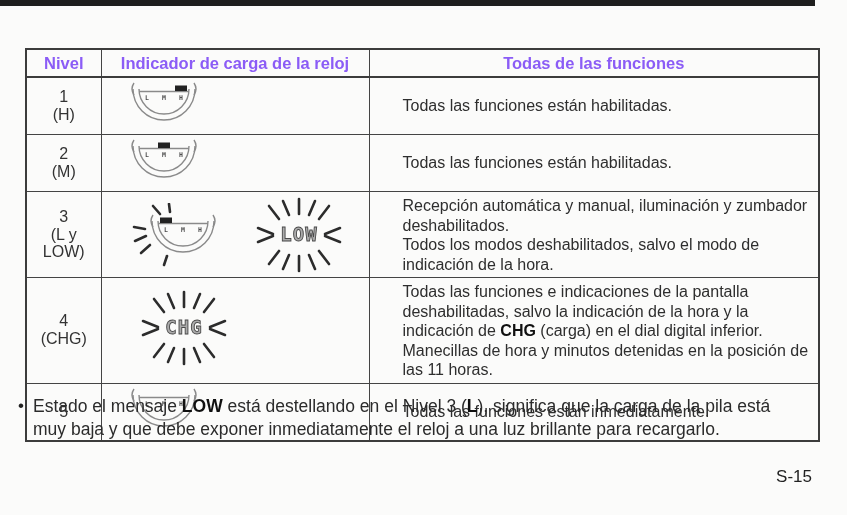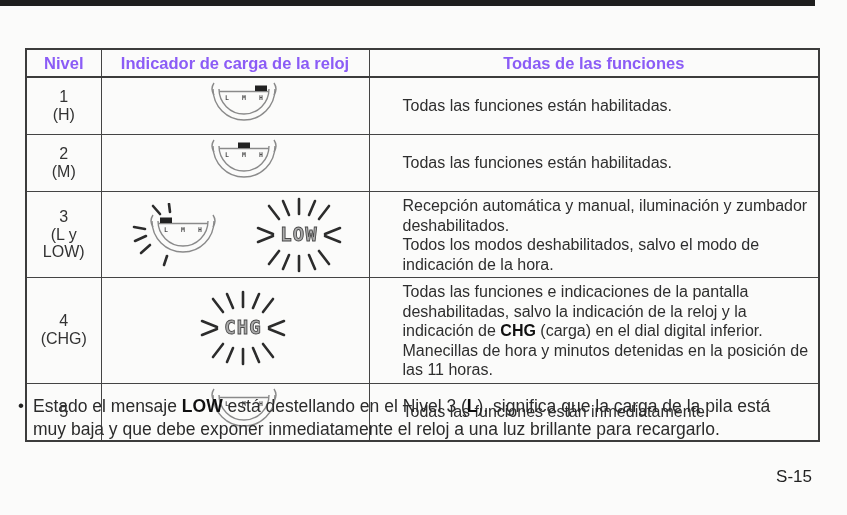--- a/index.html
+++ b/index.html
@@ -19,21 +19,21 @@
   col.c1{width:75px;} col.c2{width:268px;} col.c3{width:450px;}
   th,td{border:1.5px solid #444;}
   th{
     font-size:16.5px;font-weight:bold;color:#8b5cf6;
     padding:2px 4px;height:22px;text-align:center;
     border-bottom:2px solid #3c3c3c;
     margin-left:20px;
   }
   td{font-size:16px;padding:3px 8px;vertical-align:middle;}
   td.nivel{text-align:center;line-height:1.12;color:#333;padding:2px 2px;}
-  td.ind{text-align:center;padding-left:26px;}
+  td.ind{text-align:left;padding-left:26px;}
   td.estado{line-height:1.22;color:#2e2e2e;padding-left:33px;}
   td.va-top{vertical-align:top;padding-top:4px;}
   td.estado b,.note b{font-weight:bold;color:#101010;}
   tr.hrow{height:22px;} tr.row1{height:44px;} tr.row2{height:42px;}
   tr.row3{height:82px;} tr.row4{height:92px;} tr.row5{height:42px;}
   .ind-wrap{display:flex;align-items:center;justify-content:center;gap:8px;}
 
   
   .gs{fill:none;stroke:#8a8a8a;stroke-width:1.4;}
   .glmh{
@@ -185,21 +185,21 @@
           <line class="ray" x1="36" y1="55" x2="26" y2="68"></line>
           <line class="ray" x1="76" y1="55" x2="86" y2="68"></line>
           <line class="ray" x1="15" y1="32" x2="30" y2="38"></line>
           <line class="ray" x1="15" y1="46" x2="30" y2="40"></line>
           <line class="ray" x1="97" y1="32" x2="82" y2="38"></line>
           <line class="ray" x1="97" y1="46" x2="82" y2="40"></line>
           <text class="lcd lcd-small" x="56" y="45">CHG</text>
         </svg>
       </td>
       <td class="estado va-top">
-        <span>Todas las funciones e indicaciones de la pantalla deshabilitadas, salvo la indicación de la reloj y la indicación de </span><b>CHG</b><span> (carga) en el dial digital inferior. Manecillas de hora y minutos detenidas en la posición de las 11 horas.</span>
+        <span>Todas las funciones e indicaciones de la pantalla deshabilitadas, salvo la indicación de la hora y la indicación de </span><b>CHG</b><span> (carga) en el dial digital inferior. Manecillas de hora y minutos detenidas en la posición de las 11 horas.</span>
       </td>
     </tr>
 
     <tr class="row5">
       <td class="nivel">
         <div>5</div>
       </td>
       <td class="ind">
         <svg width="72" height="46" viewBox="0 0 72 46">
           <path class="gs" d="M6 2 Q2 8 6 14"></path>

